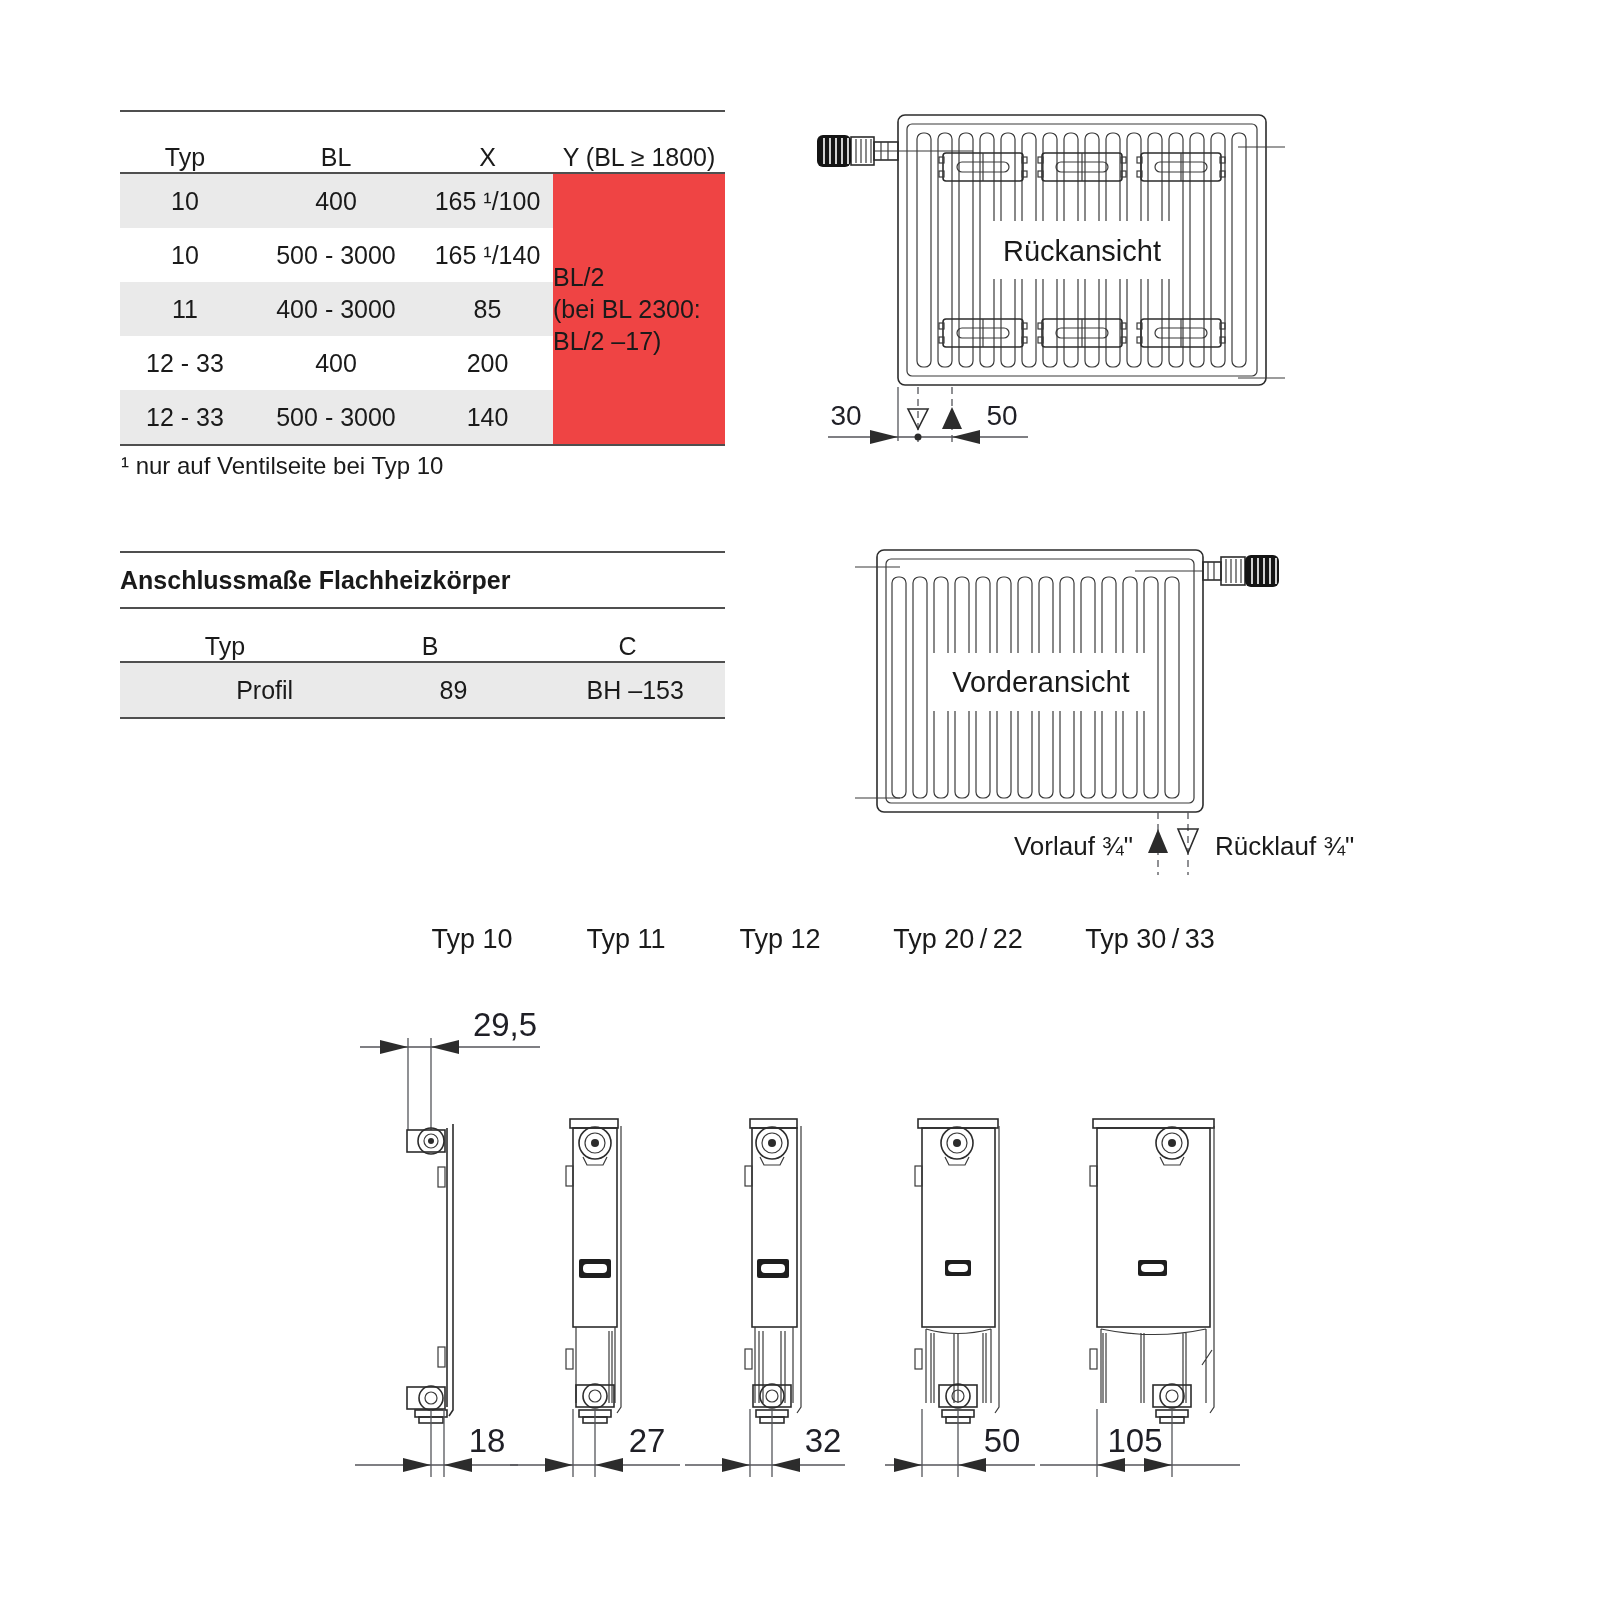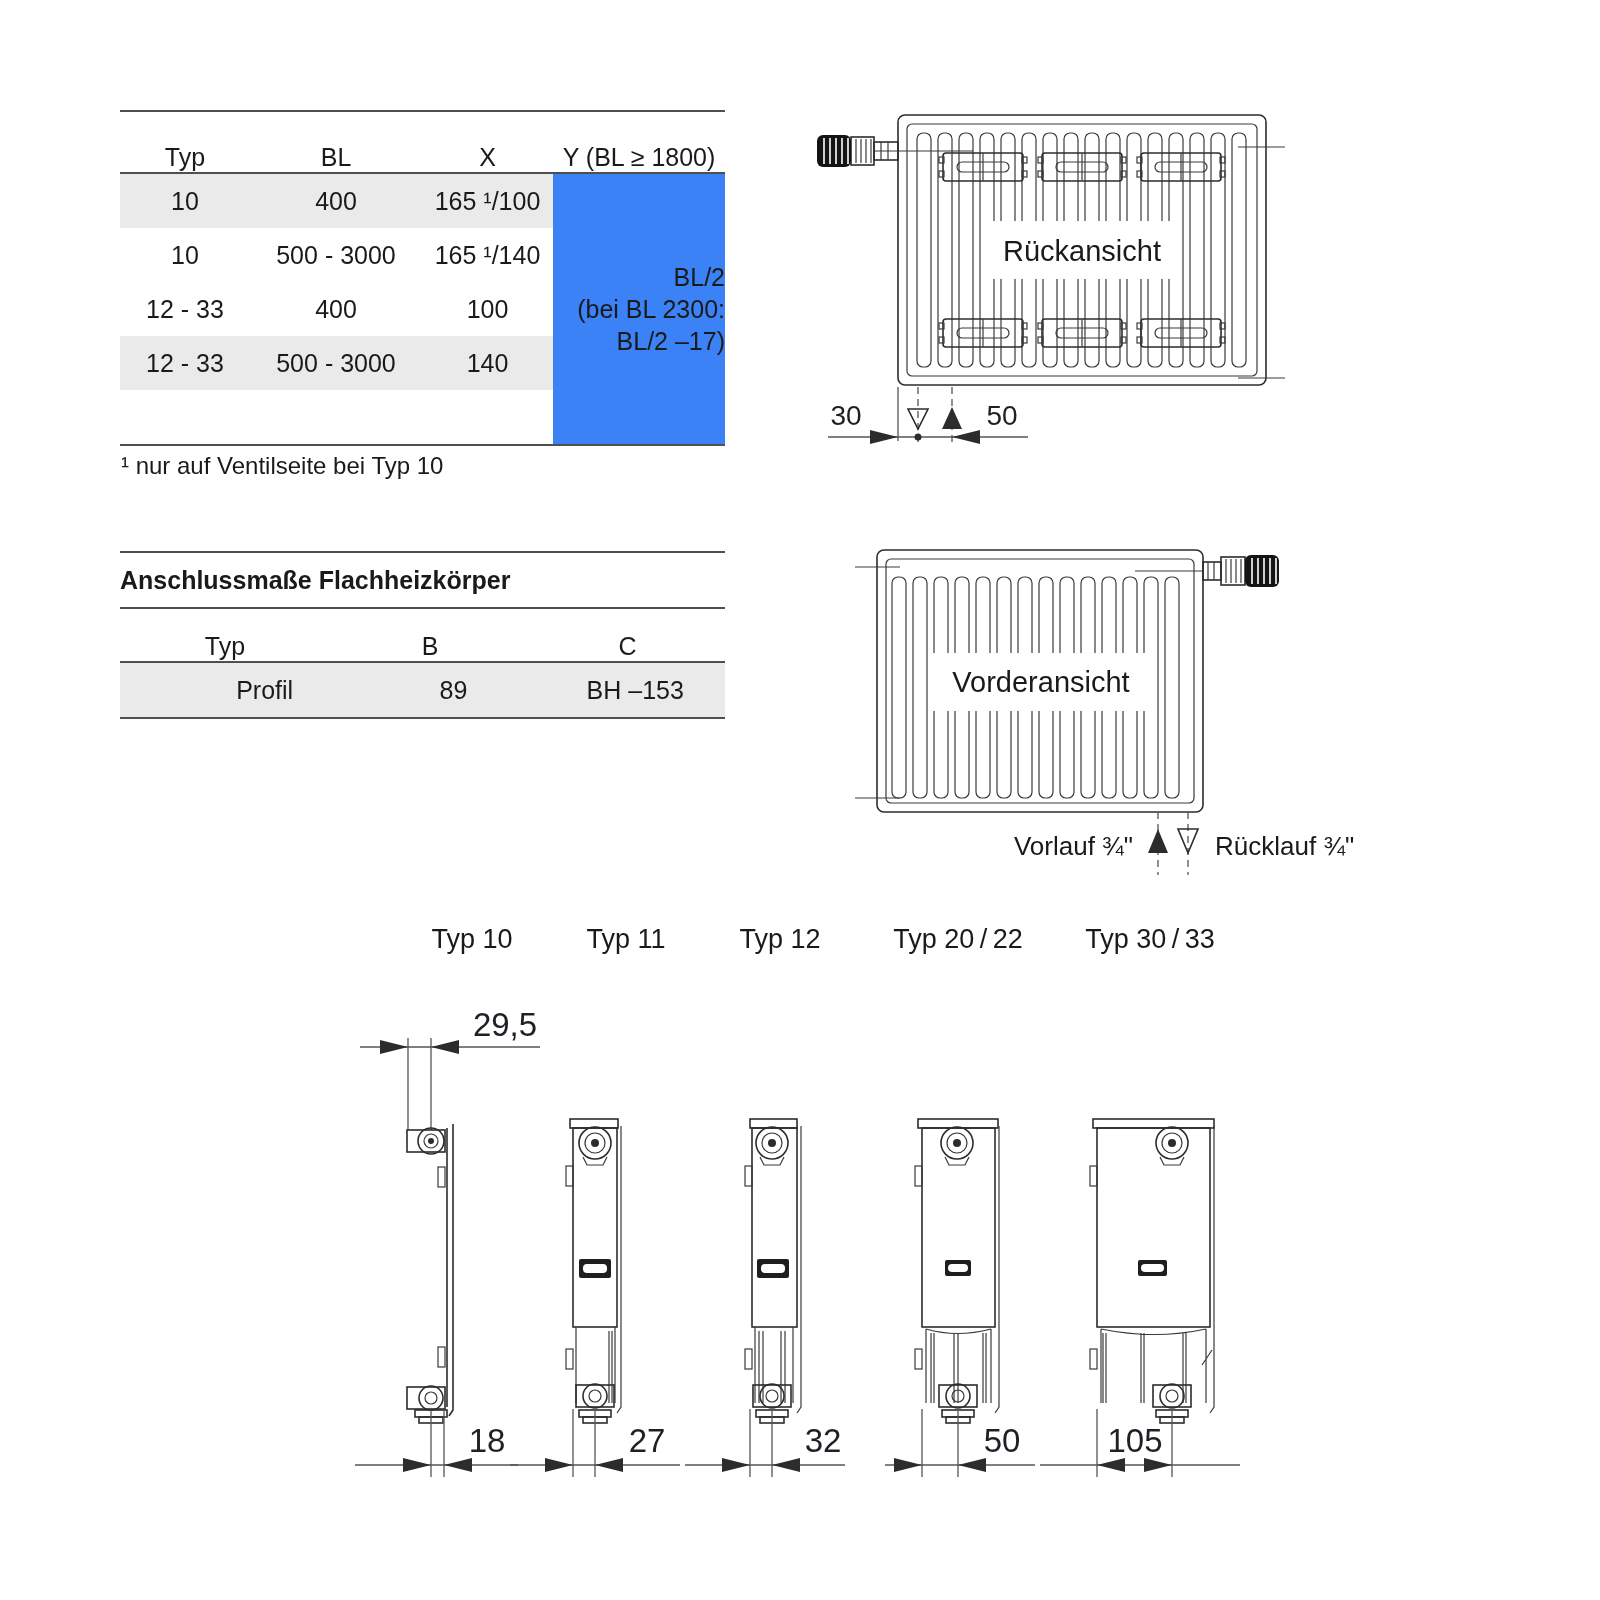--- a/index.html
+++ b/index.html
@@ -10,21 +10,21 @@
   
   .tbl{width:605px;}
   .hdr-row,.t-row{display:flex;align-items:flex-end;}
   .c{display:flex;align-items:center;justify-content:center;text-align:center;font-size:25px;}
   .w1{width:130px;}.w2{width:172px;}.w3{width:131px;}.w4{width:172px;}
   .t1-hdr{height:60px;}
   .t1-body{position:relative;height:270px;}
   .t1r{height:54px;width:512px;display:flex;align-items:center;}
   .shaded{background:#eaeaea;}
   .ycell{position:absolute;left:433px;top:0;width:172px;height:270px;display:flex;
-         flex-direction:column;align-items:flex-end;justify-content:center;font-size:25px;line-height:1.28;background:#3b82f6;}
+         flex-direction:column;align-items:flex-start;justify-content:center;font-size:25px;line-height:1.28;background:#ef4444;}
   .t2-title{height:54px;display:flex;align-items:center;font-size:25px;font-weight:bold;}
   .t2-hdr{height:52px;}
   .t2r{height:54px;display:flex;align-items:center;padding-left:48px;}
   .v1{width:210px;}.v2{width:200px;}.v3{width:195px;}
   .foot{font-size:24px;}
   
   svg{font-family:"Liberation Sans",sans-serif;}
   .ln{stroke:#2c2c2c;stroke-width:1.6;fill:none;}
   .thin{stroke:#3a3a3a;stroke-width:1.2;fill:none;}
   .dimln{stroke:#54555a;stroke-width:1.3;fill:none;}
@@ -51,24 +51,29 @@
       <div class="t1r shaded">
         <div class="c w1">10</div>
         <div class="c w2">400</div>
         <div class="c w3">165 ¹/100</div>
       </div>
       <div class="t1r">
         <div class="c w1">10</div>
         <div class="c w2">500 - 3000</div>
         <div class="c w3">165 ¹/140</div>
       </div>
+      <div class="t1r shaded">
+        <div class="c w1">11</div>
+        <div class="c w2">400 - 3000</div>
+        <div class="c w3">85</div>
+      </div>
       <div class="t1r">
         <div class="c w1">12 - 33</div>
         <div class="c w2">400</div>
-        <div class="c w3">100</div>
+        <div class="c w3">200</div>
       </div>
       <div class="t1r shaded">
         <div class="c w1">12 - 33</div>
         <div class="c w2">500 - 3000</div>
         <div class="c w3">140</div>
       </div>
       <div class="ycell">
         <div>BL/2</div>
         <div>(bei BL 2300:</div>
         <div>BL/2 –17)</div>

